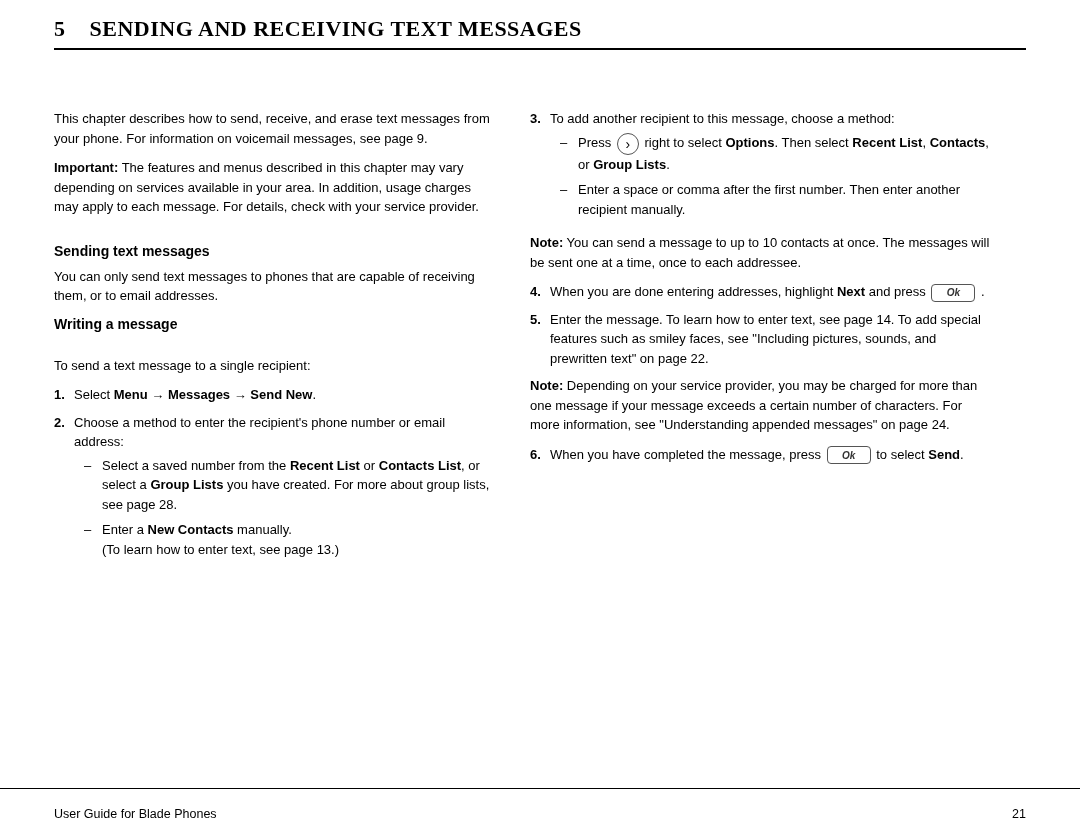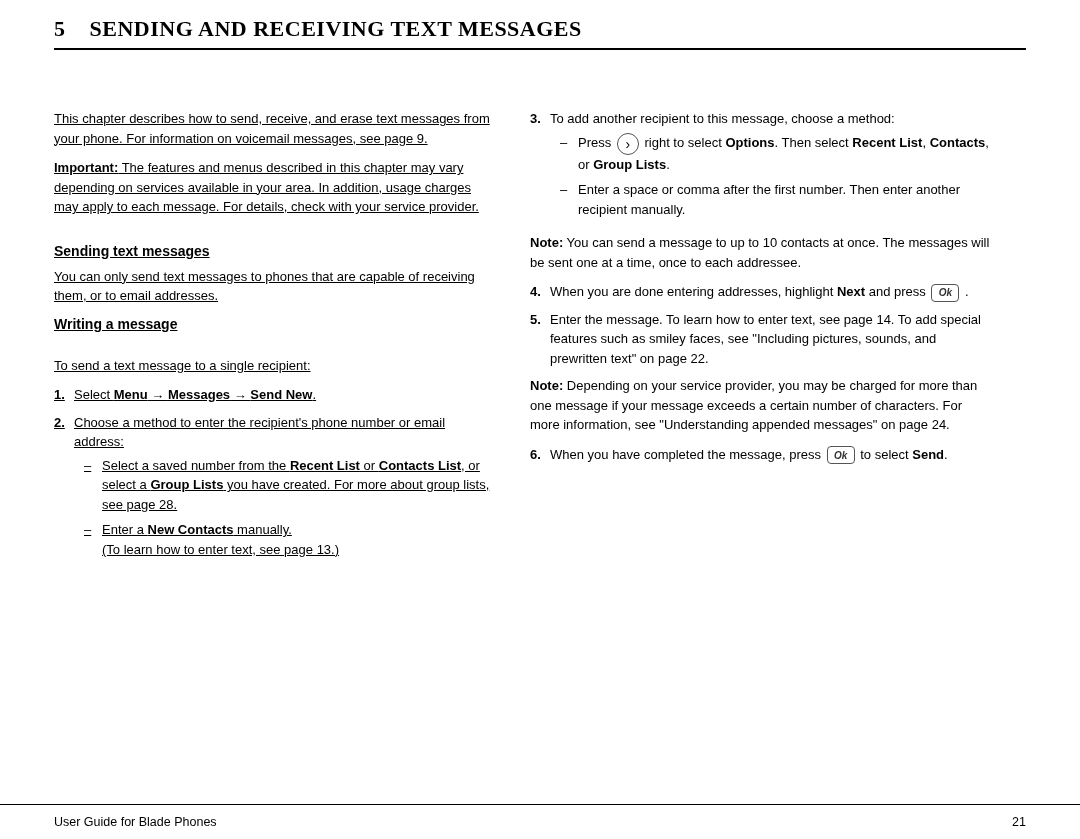--- a/index.html
+++ b/index.html
@@ -52,21 +52,20 @@
 
     .content-columns {
       display: flex;
       gap: 36px;
       flex: 1;
     }
 
     .left-column {
       flex: 1;
       max-width: 440px;
-      text-decoration: underline;
     }
 
     .right-column {
       flex: 1;
       max-width: 460px;
     }
 
     p {
       margin-bottom: 10px;
       line-height: 1.55;
@@ -157,36 +156,36 @@
     .nav-circle::after {
       content: '›';
       font-size: 14px;
       line-height: 1;
     }
 
     .ok-btn {
       display: inline-flex;
       align-items: center;
       justify-content: center;
-      width: 28px;
+      width: 44px;
       height: 18px;
       border: 1.5px solid #555;
       border-radius: 4px;
       font-size: 10px;
       font-family: Arial, sans-serif;
       font-weight: bold;
       vertical-align: middle;
       margin: 0 2px;
       color: #333;
       font-style: italic;
     }
 
     .page-footer {
       border-top: 1.5px solid #000;
-      padding: 10px 54px;
+      padding: 18px 54px;
       display: flex;
       justify-content: space-between;
       align-items: center;
       margin-top: auto;
     }
 
     .footer-left {
       font-size: 12.5px;
       font-family: Arial, sans-serif;
     }

